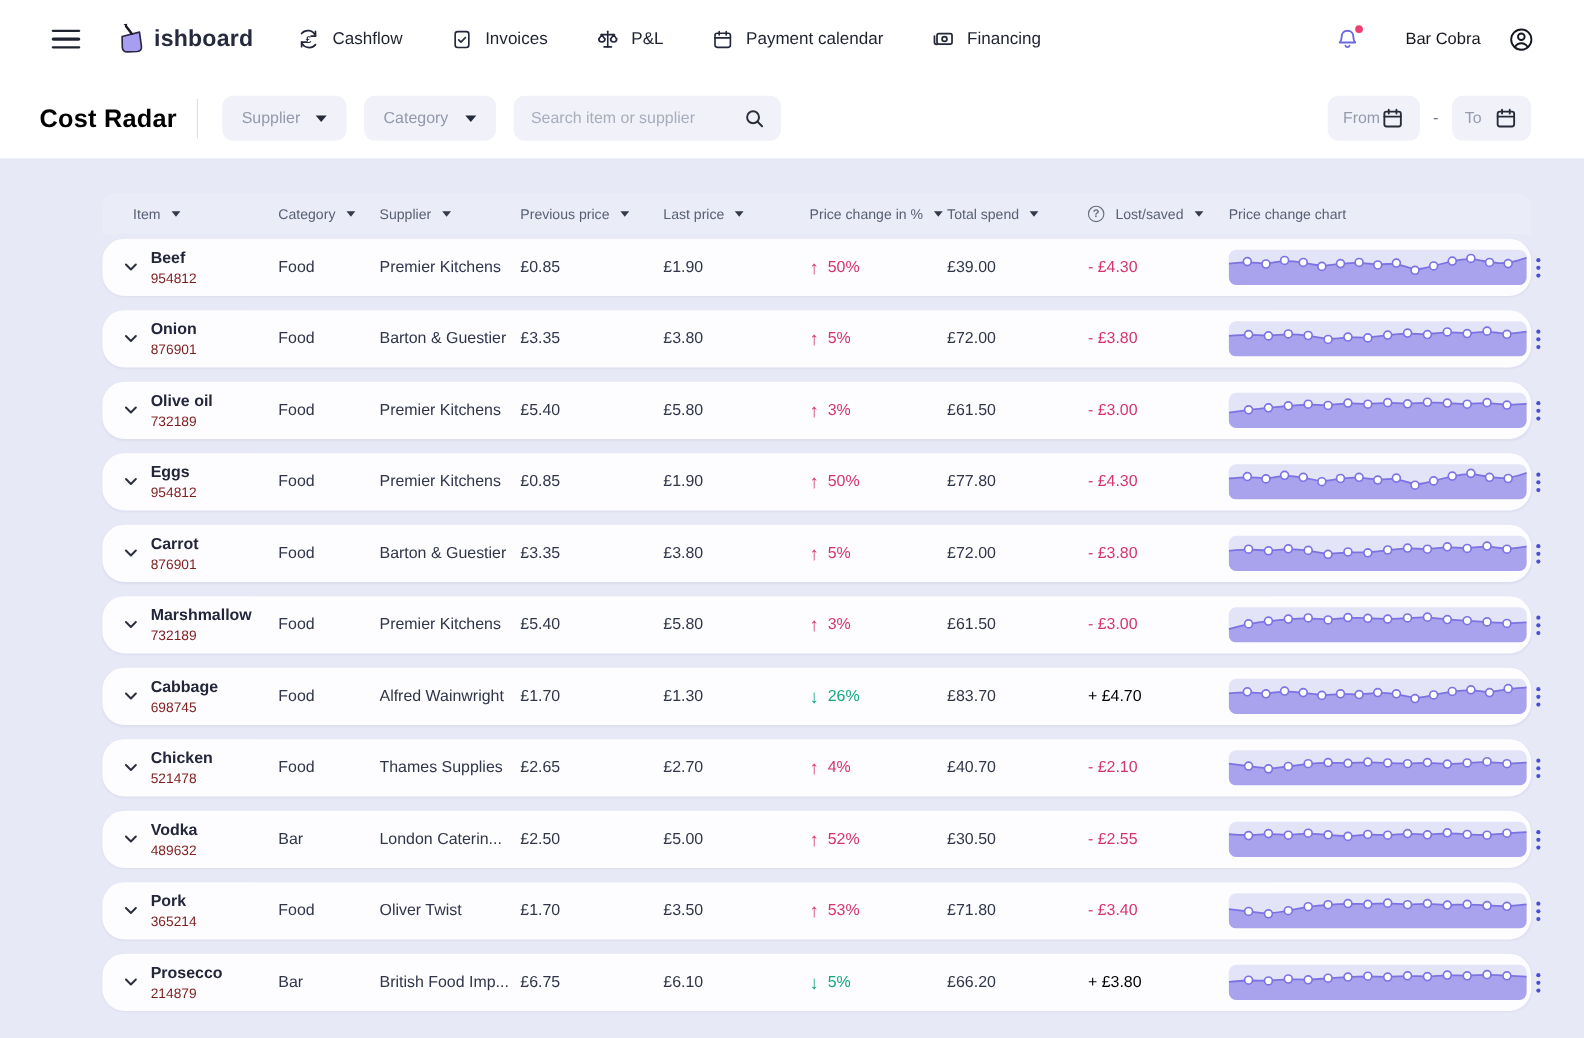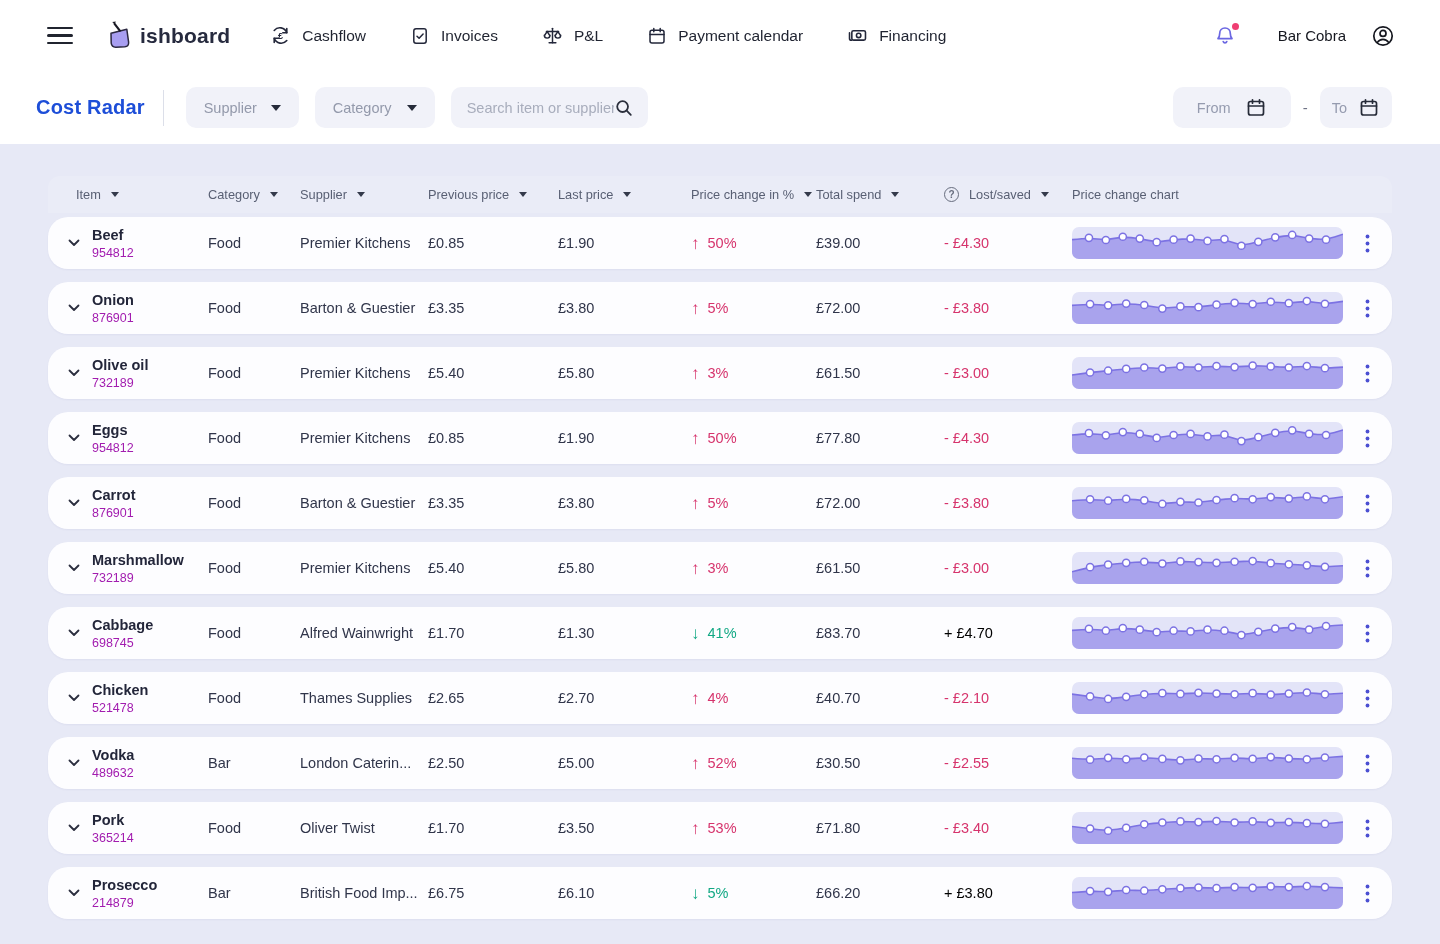--- a/index.html
+++ b/index.html
@@ -16,54 +16,54 @@
   .nav-item { display:flex; align-items:center; gap:11px; background:none; border:none; cursor:pointer;
               font-size:15.5px; font-weight:500; color:#1f2330; }
   .top-right { margin-left:auto; display:flex; align-items:center; gap:42px; }
   .bell-btn { position:relative; background:none; border:none; cursor:pointer; display:flex; }
   .badge-dot { position:absolute; top:-2px; right:-3px; width:7px; height:7px; border-radius:50%; background:#ef3e72; }
   .user-chip { display:flex; align-items:center; gap:25px; background:none; border:none; cursor:pointer;
                font-size:15px; color:#15171f; }
 
   
   .filterbar { height:73px; background:#ffffff; display:flex; align-items:center; padding:0 48px 0 36px; }
-  .page-title { font-size:20px; font-weight:800; color:#1d4ed8; letter-spacing:.2px; }
+  .page-title { font-size:23px; font-weight:800; color:#000000; letter-spacing:.2px; }
   .vdiv { width:1px; height:36px; background:#dcdfe9; margin:0 22px 0 18px; }
   .pill { height:41px; background:#f1f2f9; border:none; border-radius:10px; display:flex; align-items:center; cursor:pointer; }
   .dd { width:113px; padding:0 18px; justify-content:space-between; font-size:14.5px; color:#9399ab; }
   .dd.cat { width:120px; margin-left:16px; }
   .tri { width:0; height:0; border-left:5px solid transparent; border-right:5px solid transparent; border-top:6.5px solid #262b3a; }
-  .search { width:197px; margin-left:16px; padding:0 14px 0 16px; cursor:text; }
+  .search { width:243px; margin-left:16px; padding:0 14px 0 16px; cursor:text; }
   .search input { flex:1; min-width:0; border:none; background:transparent; outline:none; font-size:14.5px; color:#30354a; }
   .search input::placeholder { color:#a8adbc; }
   .spacer { flex:1; }
-  .datepill { padding:0 24px; gap:14px; font-size:14.5px; color:#959baf; }
+  .datepill { padding:0 14px; font-size:14.5px; color:#959baf; }
   .datepill.to { padding:0 12px; gap:11px; }
   .date-dash { color:#6f7386; margin:0 12px; font-size:15px; }
 
   
-  .content { padding:32px 48px 0 48px; }
+  .content { padding:32px 48px 0 48px;margin-left:45px; }
   .grid { display:grid; grid-template-columns:24px 116px 92px 128px 130px 133px 125px 128px 128px 271px 1fr;
           align-items:center; padding-left:20px; }
   .thead { height:37px; background:#eaecf7; border-radius:12px 12px 0 0; margin-bottom:4px;
            font-size:12.8px; color:#585f73; }
   .th { display:flex; align-items:center; gap:10px; cursor:pointer; }
   .th-item { grid-column:1 / 3; padding-left:8px; }
   .sort { width:0; height:0; border-left:4.5px solid transparent; border-right:4.5px solid transparent;
           border-top:5.5px solid #343a4b; }
   .qmark { width:15px; height:15px; border:1.3px solid #676d7e; border-radius:50%; color:#676d7e;
            font-size:10px; font-weight:700; display:flex; align-items:center; justify-content:center; }
   .th-chart { cursor:default; }
 
   .row { height:52px; background:#fdfdff; border-radius:20px; margin-bottom:13px;
          box-shadow:0 1px 2px rgba(44,48,108,.05); font-size:14.5px; color:#30354a; }
   .chev-btn { background:none; border:none; cursor:pointer; width:24px; display:flex; align-items:center; }
   .item-cell { display:flex; flex-direction:column; justify-content:center; }
   .item-name { font-size:14.5px; font-weight:600; color:#23263a; }
-  .item-id { font-size:12.5px; color:#a21caf; margin-top:3px; }
+  .item-id { font-size:12.5px; color:#7f1d1d; margin-top:3px; }
   .cell { white-space:nowrap; overflow:hidden; text-overflow:ellipsis; padding-right:8px; }
   .change { display:flex; align-items:center; gap:8px; font-weight:500; }
   .arrow { font-size:17px; line-height:1; font-weight:700; }
   .up   { color:#d6336c; }
   .down { color:#12a884; }
   .lost-cell.lost  { color:#d6336c; }
   .lost-cell.saved { color:#000000; }
   .chart-box { width:271px; height:32px; background:#e3e4f8; border-radius:7px; overflow:hidden; }
   .kebab { justify-self:center; background:none; border:none; cursor:pointer; display:flex; padding:5px 8px; }
 </style>
@@ -533,21 +533,21 @@
     <div class="item-cell">
       <span class="item-name">Cabbage</span>
       <span class="item-id">698745</span>
     </div>
     <div class="cell">Food</div>
     <div class="cell">Alfred Wainwright</div>
     <div class="cell">£1.70</div>
     <div class="cell">£1.30</div>
     <div class="cell change down">
       <span class="arrow">↓</span>
-      <span>41%</span>
+      <span>26%</span>
     </div>
     <div class="cell">£83.70</div>
     <div class="cell lost-cell saved">+ £4.70</div>
     <div class="chart-box">
       <svg class="spark" width="271" height="32" viewBox="0 0 271 32">
             <path d="M 0 13.36 Q 16.9375 11.919999999999998 25.40625 12.82 Q 33.875 13.72 42.34375 12.46 Q 50.8125 11.2 59.28125 11.92 Q 67.75 12.64 76.21875 13.9 Q 84.6875 15.16 93.15625 14.440000000000001 Q 101.625 13.72 110.09375 14.080000000000002 Q 118.5625 14.440000000000001 127.03125 13.540000000000001 Q 135.5 12.64 143.96875 13.18 Q 152.4375 13.72 160.90625 15.879999999999999 Q 169.375 18.04 177.84375 16.419999999999998 Q 186.3125 14.799999999999999 194.78125 13.18 Q 203.25 11.56 211.71875 10.84 Q 220.1875 10.12 228.65625 11.379999999999999 Q 237.125 12.64 245.59375 10.84 Q 254.0625 9.040000000000001 262.53125 8.5 L 271 7.959999999999999 L 271 32 L 0 32 Z" fill="#a9a3ed"></path>
             <path d="M 0 13.36 Q 16.9375 11.919999999999998 25.40625 12.82 Q 33.875 13.72 42.34375 12.46 Q 50.8125 11.2 59.28125 11.92 Q 67.75 12.64 76.21875 13.9 Q 84.6875 15.16 93.15625 14.440000000000001 Q 101.625 13.72 110.09375 14.080000000000002 Q 118.5625 14.440000000000001 127.03125 13.540000000000001 Q 135.5 12.64 143.96875 13.18 Q 152.4375 13.72 160.90625 15.879999999999999 Q 169.375 18.04 177.84375 16.419999999999998 Q 186.3125 14.799999999999999 194.78125 13.18 Q 203.25 11.56 211.71875 10.84 Q 220.1875 10.12 228.65625 11.379999999999999 Q 237.125 12.64 245.59375 10.84 Q 254.0625 9.040000000000001 262.53125 8.5 L 271 7.959999999999999" fill="none" stroke="#7c72e3" stroke-width="1.6"></path>
             <circle cx="16.9375" cy="11.919999999999998" r="3.6" fill="#fff" stroke="#7c72e3" stroke-width="1.5"></circle>
             <circle cx="33.875" cy="13.72" r="3.6" fill="#fff" stroke="#7c72e3" stroke-width="1.5"></circle>
             <circle cx="50.8125" cy="11.2" r="3.6" fill="#fff" stroke="#7c72e3" stroke-width="1.5"></circle>

